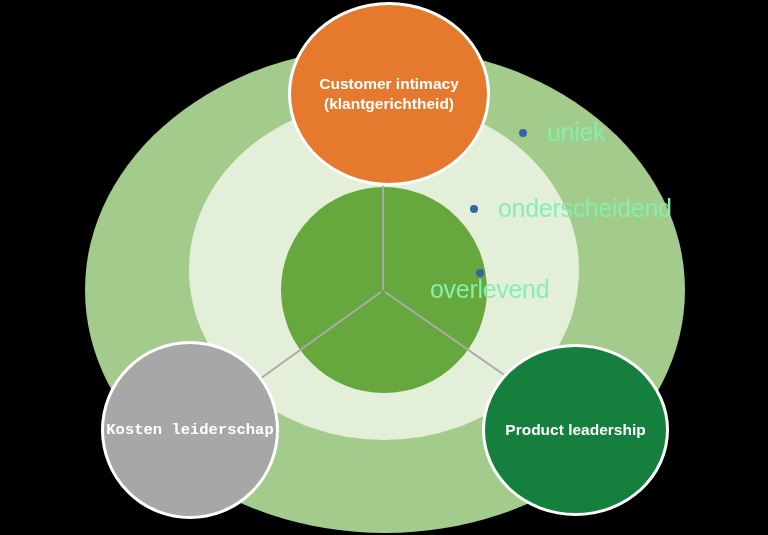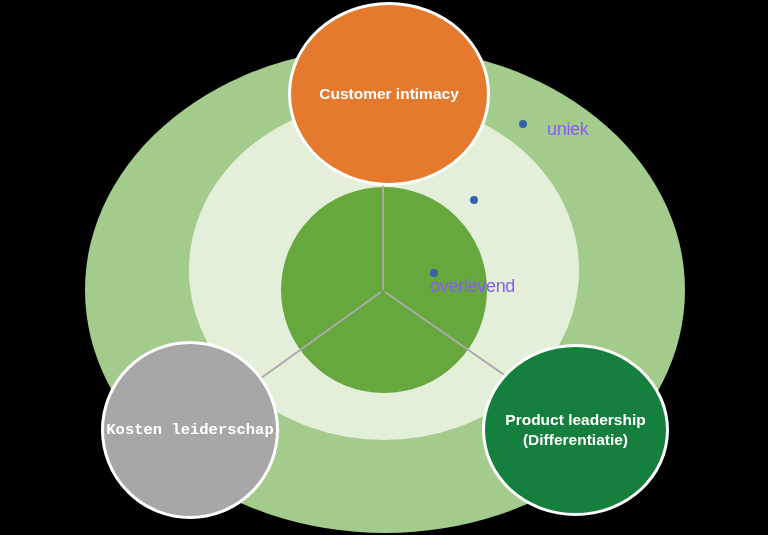--- a/index.html
+++ b/index.html
@@ -42,22 +42,23 @@
   .node-top    { left: 288px; top: 2px;   width: 202px; height: 184px; background: #E5792D; }
   .node-left   { left: 101px; top: 341px; width: 178px; height: 178px; background: #A7A7A7; }
   .node-right  { left: 482px; top: 344px; width: 187px; height: 172px; background: #15803d; }
 
   .node-left .para1 { width: 112px; margin: 0 auto 10px auto; }
   .node-left .para2 { white-space: nowrap; font-family: Liberation Mono, monospace; }
 
   .level {
     position: absolute;
     display: flex;
-    color: #8b5cf6;
-    font-size: 18px;
+    align-items: center;
+    color: #86efac;
+    font-size: 25px;
     letter-spacing: -0.3px;
     line-height: 1;
   }
   .level .dot {
     width: 8px;
     height: 8px;
     border-radius: 50%;
     background: #3663A8;
     margin-right: 20px;
     flex: 0 0 auto;
@@ -76,38 +77,39 @@
   <div class="shape core-circle"></div>
 
   <svg class="connector-svg" viewBox="0 0 768 535">
     <line x1="383" y1="290" x2="383" y2="184"></line>
     <line x1="381" y1="292" x2="257" y2="381"></line>
     <line x1="385" y1="292" x2="510" y2="379"></line>
   </svg>
 
   <div class="node node-top">
     <div>Customer intimacy</div>
+    <div>(klantgerichtheid)</div>
   </div>
 
   <div class="node node-left">
     <div class="para2">Kosten leiderschap</div>
   </div>
 
   <div class="node node-right">
     <div>Product leadership</div>
-    <div>(Differentiatie)</div>
   </div>
 
   <div class="level level-uniek">
     <span class="dot"></span>
     <span>uniek</span>
   </div>
 
   <div class="level level-onderscheidend">
     <span class="dot"></span>
+    <span>onderscheidend</span>
   </div>
 
   <div class="level level-overlevend">
     <span class="dot"></span>
     <span>overlevend</span>
   </div>
 
 </div>
 
 </body></html>

